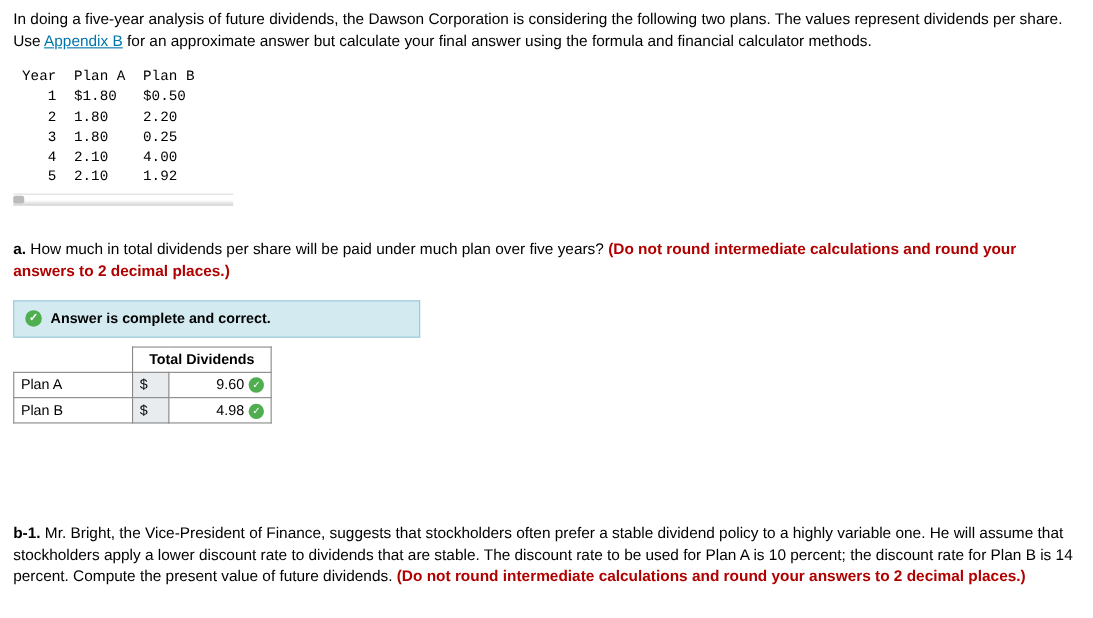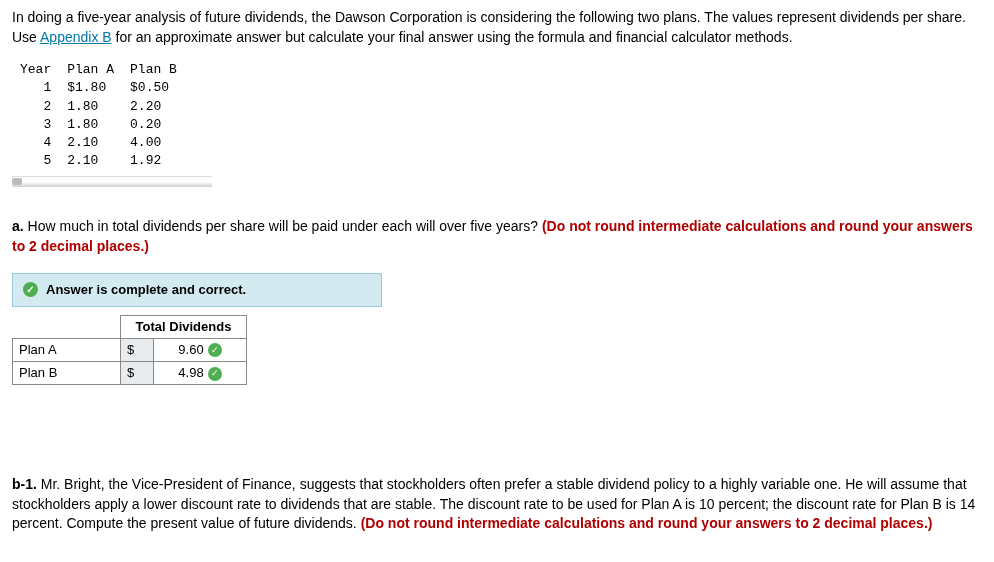--- a/index.html
+++ b/index.html
@@ -106,21 +106,21 @@
   .answer-grid td.label {
     text-align: left;
     width: 95px;
   }
   .answer-grid td.cur {
     background: #e8ecef;
     width: 20px;
     text-align: left;
   }
   .answer-grid td.val {
-    text-align: center;
+    text-align: right;
     width: 80px;
     white-space: nowrap;
   }
   .tiny-check {
     display: inline-flex;
     width: 14px;
     height: 14px;
     border-radius: 50%;
     background: #4fae4f;
     color: #fff;
@@ -157,38 +157,38 @@
     <td>$0.50</td>
   </tr>
   <tr>
     <td class="year-col">2</td>
     <td>1.80</td>
     <td>2.20</td>
   </tr>
   <tr>
     <td class="year-col">3</td>
     <td>1.80</td>
-    <td>0.20</td>
+    <td>0.25</td>
   </tr>
   <tr>
     <td class="year-col">4</td>
     <td>2.10</td>
     <td>4.00</td>
   </tr>
   <tr>
     <td class="year-col">5</td>
     <td>2.10</td>
     <td>1.92</td>
   </tr>
 </tbody>
   </table>
 <div class="scroll-hint"></div>
 
 <div class="section-a">
-  <span class="q"><b>a.</b><span> How much in total dividends per share will be paid under each will over five years? </span></span><span class="red">(Do not round intermediate calculations and round your answers to 2 decimal places.)</span>
+  <span class="q"><b>a.</b><span> How much in total dividends per share will be paid under much plan over five years? </span></span><span class="red">(Do not round intermediate calculations and round your answers to 2 decimal places.)</span>
 </div>
 
 <div class="answer-banner">
   <span class="check">✓</span>
   <span>Answer is complete and correct.</span>
 </div>
 
 <table class="answer-grid">
   <tbody>
       <tr>

